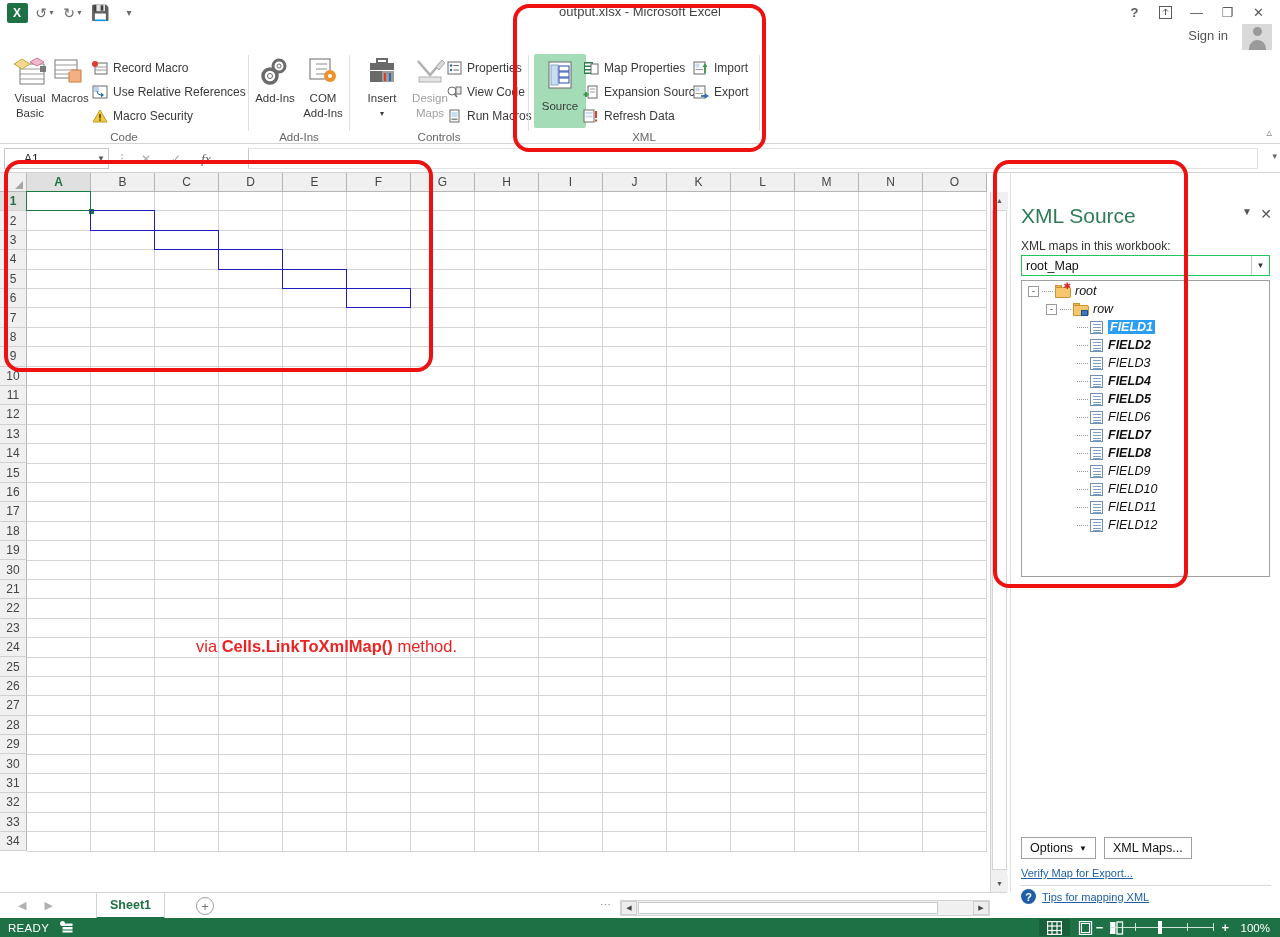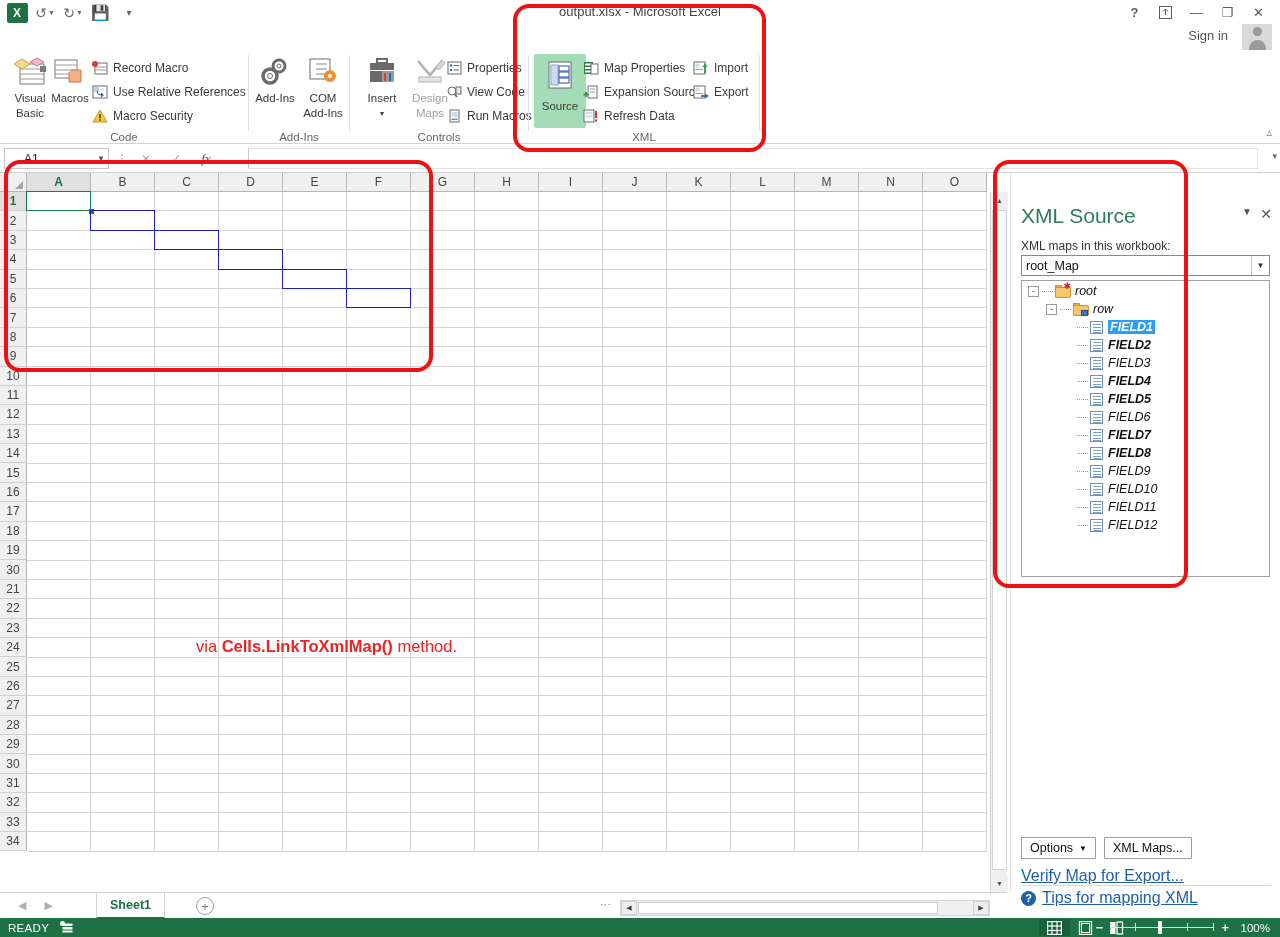--- a/index.html
+++ b/index.html
@@ -146,21 +146,21 @@
   .eldoc { width: 13px; height: 13px; flex:0 0 13px; margin-right: 5px; position: relative;
            background: #fff; border: 1px solid #6f8fb5; }
   .eldoc::before { content:""; position:absolute; left:2px; top:2px; width:8px; height:1px;
                    background:#7f9fc5; box-shadow: 0 3px 0 #7f9fc5, 0 6px 0 #7f9fc5, 0 8px 0 #7f9fc5; }
   .tlabel { white-space: nowrap; font-style: italic; }
   .tlabel.bold { font-weight: bold; }
   .tlabel.selected { background: #2a9df4; color: #fff; padding: 0 2px; font-weight: bold; }
   .tp-buttons { position: absolute; left: 10px; top: 836px; display: flex; gap: 8px; }
   .tp-btn { height: 22px; border: 1px solid #a0a0a0; background: #fff; font-size: 12.5px;
             color: #111; display: flex; align-items: center; padding: 0 8px; gap: 6px; cursor: default; }
-  .tp-link { position: absolute; left: 10px; font-size: 16px; color: #1f5fa8;
+  .tp-link { position: absolute; left: 10px; font-size: 11px; color: #1f5fa8;
              text-decoration: underline; cursor: default; }
   .tp-rule { position: absolute; left: 10px; top: 885px; width: 250px; height: 1px; background: #d8d8d8; }
   .tp-tips { position: absolute; left: 10px; top: 889px; display: flex; align-items: center; gap: 6px; }
   .qmark { width: 15px; height: 15px; border-radius: 50%; background: #1f5fa8; color: #fff;
            font-size: 11px; font-weight: bold; display: flex; align-items: center; justify-content: center; }
 
   
   .sheetbar { position: absolute; left: 0; top: 892px; width: 1007px; height: 26px;
               background: #fff; border-top: 1px solid #d4d4d4; }
   .nav-arrows { position: absolute; left: 18px; top: 6px; display: flex; gap: 18px;

